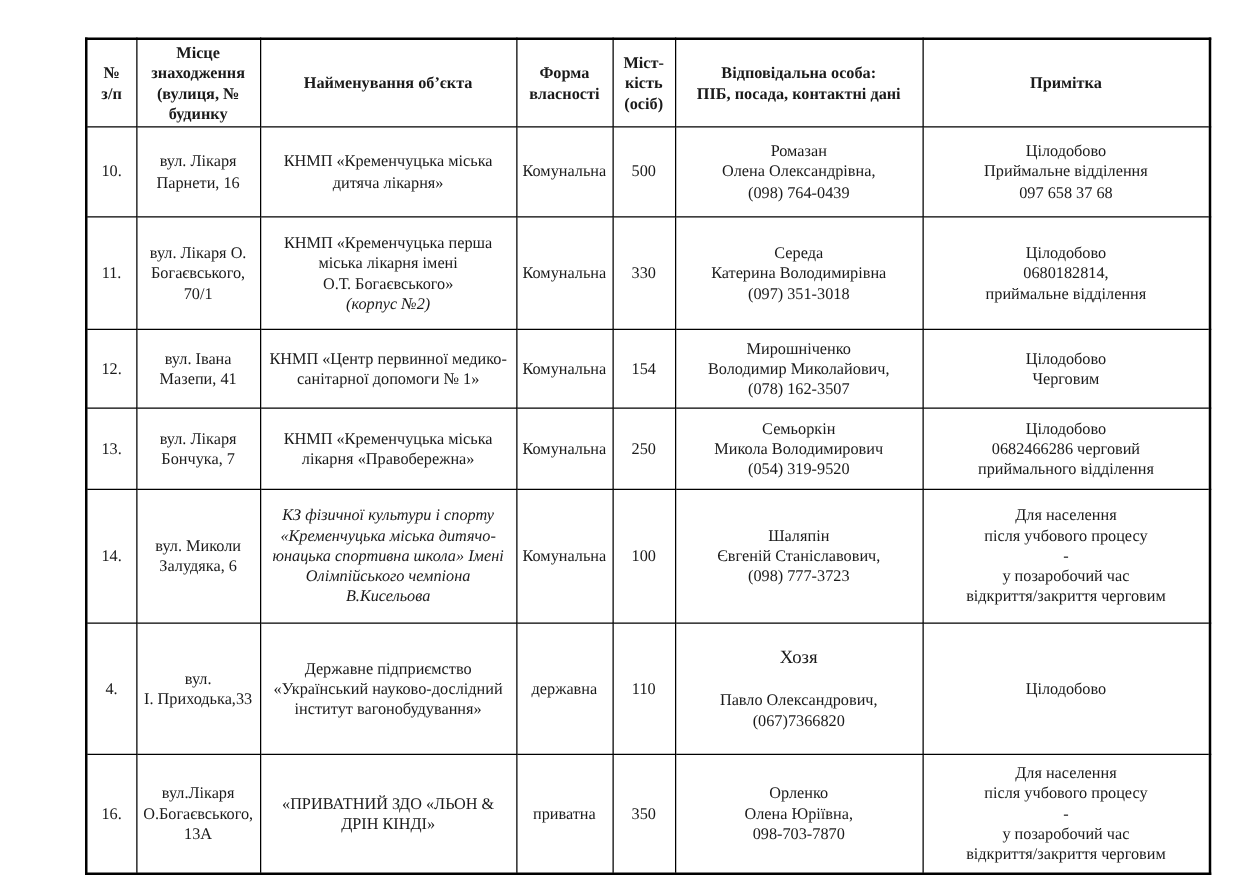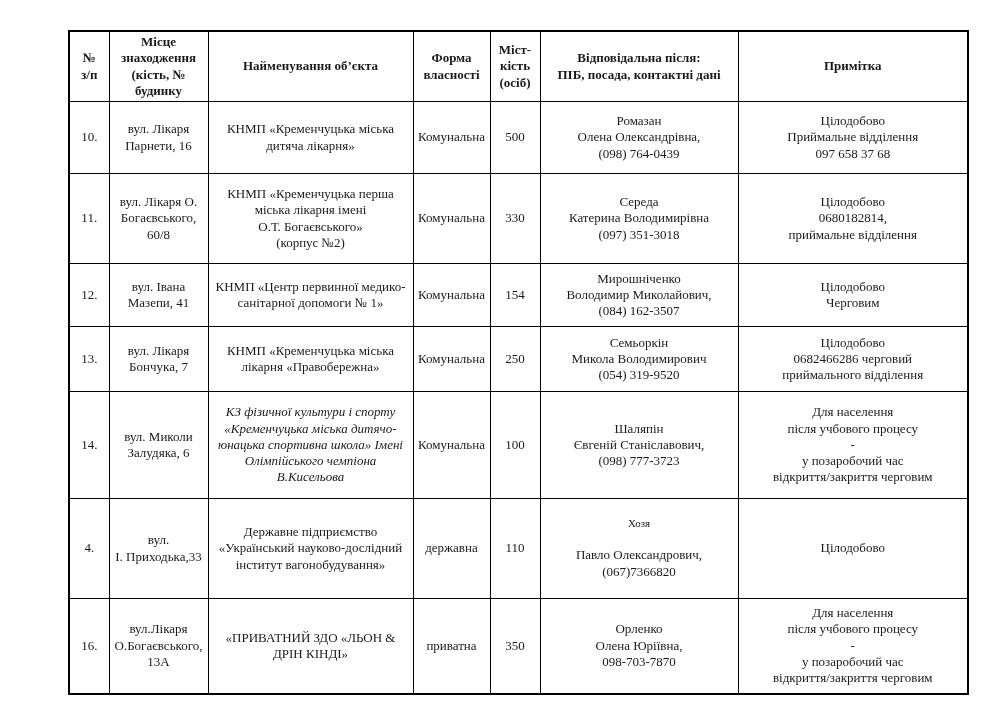--- a/index.html
+++ b/index.html
@@ -28,23 +28,23 @@
     line-height: 1.25;
     text-align: center;
     vertical-align: middle;
     white-space: pre-line;
     overflow: hidden;
     font-weight: normal;
   }
   table.doc-table th { font-weight: bold; }
   td.v-top { vertical-align: top; }
   td.a-left { text-align: left; font-style: italic; }
-  .italic { }
+  .italic { font-style: italic; }
   .bold { font-weight: bold; margin-left: 42px; }
-  .person-lg { font-size: 11px; }
+  .person-lg { font-size: 15px; }
 </style>
 </head>
 <body>
 
 <div class="page">
   <table class="doc-table">
     <colgroup>
       <col style="width:40px">
         <col style="width:99px">
         <col style="width:205px">
@@ -52,29 +52,29 @@
         <col style="width:50px">
         <col style="width:198px">
         <col style="width:230px">
     </colgroup>
     <tbody>
         <tr style="height:70px">
       <th>№
 з/п</th>
       <th>Місце
 знаходження
-(кість, №
+(вулиця, №
 будинку</th>
       <th>Найменування об’єкта</th>
       <th>Форма
 власності</th>
       <th>Міст-
 кість
 (осіб)</th>
-      <th>Відповідальна після:
+      <th>Відповідальна особа:
 ПІБ, посада, контактні дані</th>
       <th>Примітка</th>
     </tr>
     <tr style="height:72px">
       <td class="v-top">10.</td>
       <td>вул. Лікаря
 Парнети, 16</td>
       <td>КНМП «Кременчуцька міська
 дитяча лікарня»</td>
       <td>Комунальна</td>
@@ -83,21 +83,21 @@
 Олена Олександрівна,
 (098) 764-0439</td>
       <td class="v-top">Цілодобово
 Приймальне відділення
 097 658 37 68</td>
     </tr>
     <tr style="height:90px">
       <td class="v-top">11.</td>
       <td>вул. Лікаря О.
 Богаєвського,
-60/8</td>
+70/1</td>
       <td><span>КНМП «Кременчуцька перша
 міська лікарня імені
 О.Т. Богаєвського»</span>
         <div class="italic">(корпус №2)</div></td>
       <td>Комунальна</td>
       <td>330</td>
       <td>Середа
 Катерина Володимирівна
 (097) 351-3018</td>
       <td>Цілодобово
@@ -107,21 +107,21 @@
     <tr style="height:63px">
       <td class="v-top">12.</td>
       <td>вул. Івана
 Мазепи, 41</td>
       <td>КНМП «Центр первинної медико-
 санітарної допомоги № 1»</td>
       <td>Комунальна</td>
       <td>154</td>
       <td>Мирошніченко
 Володимир Миколайович,
-(084) 162-3507</td>
+(078) 162-3507</td>
       <td>Цілодобово
 Черговим</td>
     </tr>
     <tr style="height:65px">
       <td class="v-top">13.</td>
       <td>вул. Лікаря
 Бончука, 7</td>
       <td>КНМП «Кременчуцька міська
 лікарня «Правобережна»</td>
       <td>Комунальна</td>

